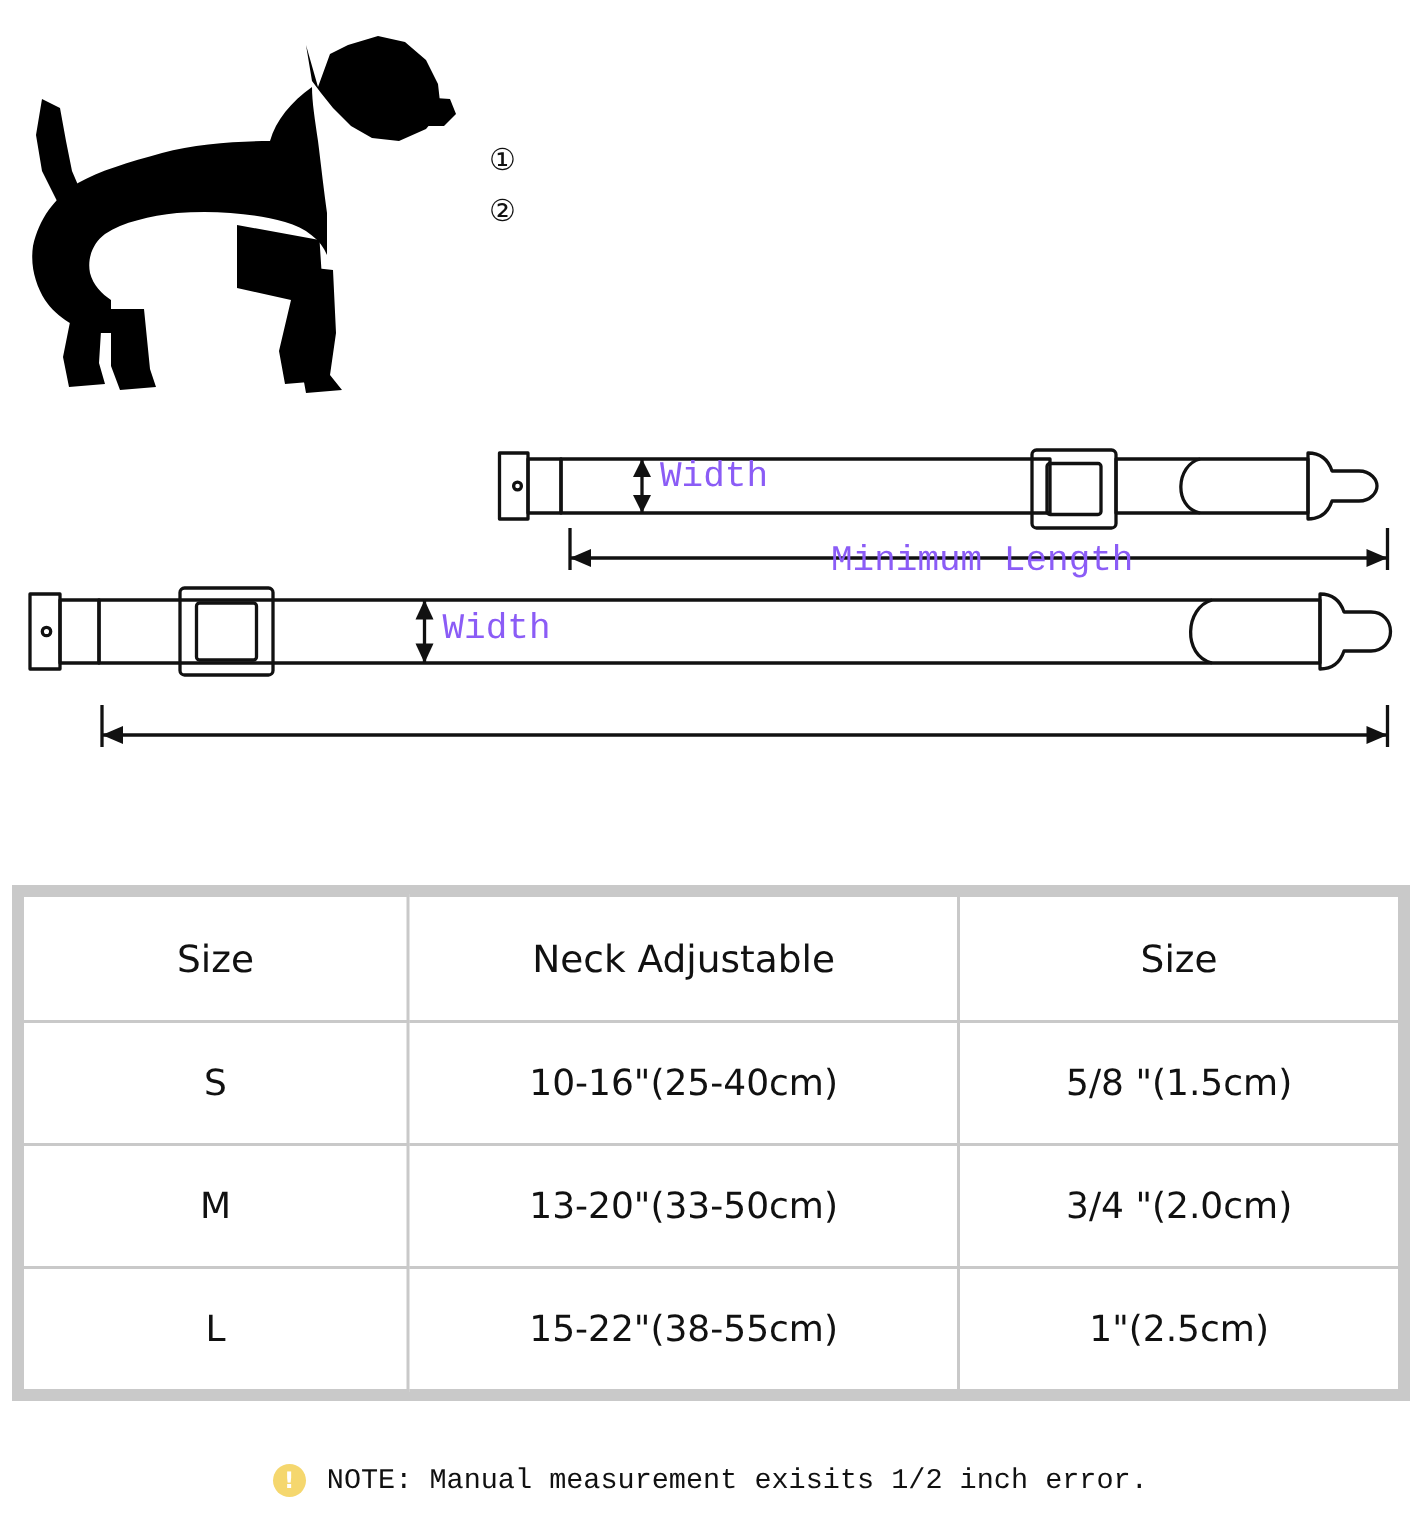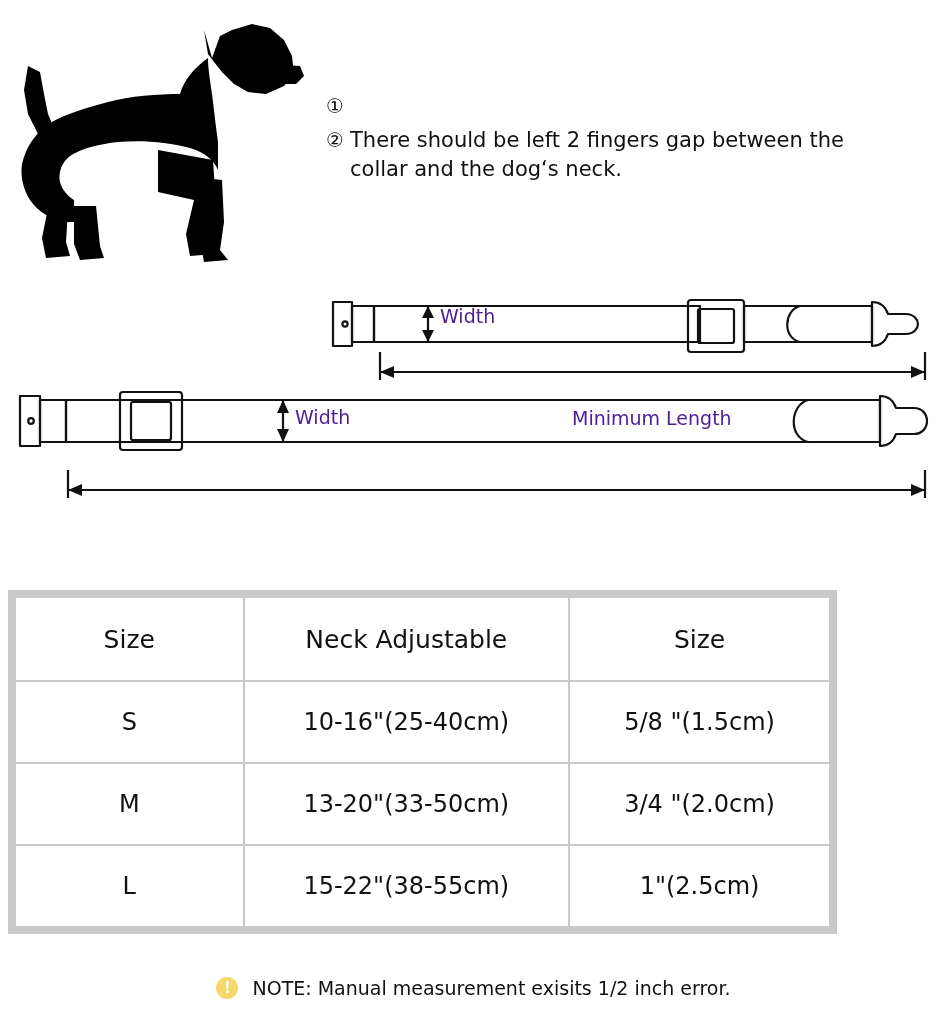--- a/index.html
+++ b/index.html
@@ -55,31 +55,32 @@
   
   .diagram-area {
     position: absolute;
     left: 0;
     top: 280px;
     width: 947px;
     height: 240px;
   }
   .diagram-label {
     position: absolute;
-    font-size: 19px;
-    color: #4c1d95;
+    font-size: 24px;
+    color: #8b5cf6;
     white-space: nowrap;
+    font-family: Liberation Mono, monospace;
   }
 
   
   .table-wrap {
     position: absolute;
     left: 8px;
     top: 590px;
-    width: 829px;
+    width: 932px;
     background: #c9c9c9;
     padding: 6px;
     box-sizing: border-box;
   }
   table.size-table {
     width: 100%;
     border-collapse: collapse;
     background: #ffffff;
     table-layout: fixed;
   }
@@ -125,21 +126,21 @@
     border-radius: 50%;
     background: #f5d76e;
     color: #ffffff;
     font-size: 15px;
     line-height: 22px;
     text-align: center;
     vertical-align: middle;
     margin-right: 8px;
     font-weight: bold;
   }
-  .note-text { vertical-align: middle; }
+  .note-text { vertical-align: middle; font-family: Liberation Mono, monospace; }
 </style>
 </head>
 <body>
 
 <div class="dog-silhouette">
   <svg viewBox="0 0 300 260" width="300" height="260" xmlns="http://www.w3.org/2000/svg" aria-hidden="true">
     <g fill="#000000">
 
       <path d="M196 20 L204 48 L212 26 L224 20 L244 14 L262 18 L276 30 L284 46 L286 64 L276 76 L258 84 L240 82 L226 74 L214 62 L206 52 L200 44 Z"></path>
 
@@ -165,24 +166,20 @@
     </g>
   </svg>
 </div>
 
 <div class="instructions">
   <div class="instr-line">
     <span class="circ-num">①</span>
   </div>
   <div class="instr-line">
     <span class="circ-num">②</span>
-    <span class="instr-text">
-      <span>There should be left 2 fingers gap between the</span>
-      <span class="second-line">collar and the dog‘s neck.</span>
-    </span>
   </div>
 </div>
 
 <div class="diagram-area">
   <svg viewBox="0 0 947 240" width="947" height="240" xmlns="http://www.w3.org/2000/svg" aria-hidden="true">
     <g fill="none" stroke="#111111" stroke-width="2.2" stroke-linejoin="round">
 
       <path d="M333 22 L333 66 L352 66 L352 22 Z"></path>
       <path d="M352 26 L374 26 L374 62 L352 62 Z"></path>
       <circle cx="345" cy="44" r="2.6"></circle>
@@ -228,21 +225,21 @@
 
       <line x1="68" y1="210" x2="925" y2="210"></line>
       <path d="M68 210 L82 204 L82 216 Z" fill="#111111" stroke="none"></path>
       <path d="M925 210 L911 204 L911 216 Z" fill="#111111" stroke="none"></path>
       <line x1="68" y1="190" x2="68" y2="218"></line>
       <line x1="925" y1="190" x2="925" y2="218"></line>
     </g>
   </svg>
 
   <span class="diagram-label" style="left:440px; top:25px;">Width</span>
-  <span class="diagram-label" style="left:572px; top:81px;margin-top:46px;">Minimum Length</span>
+  <span class="diagram-label" style="left:554px; top:81px;">Minimum Length</span>
   <span class="diagram-label" style="left:295px; top:126px;">Width</span>
 </div>
 
 <div class="table-wrap">
   <table class="size-table">
     <thead>
       <tr>
         <th class="col-size">Size</th>
         <th class="col-neck">Neck Adjustable</th>
         <th class="col-wide">Size</th>

